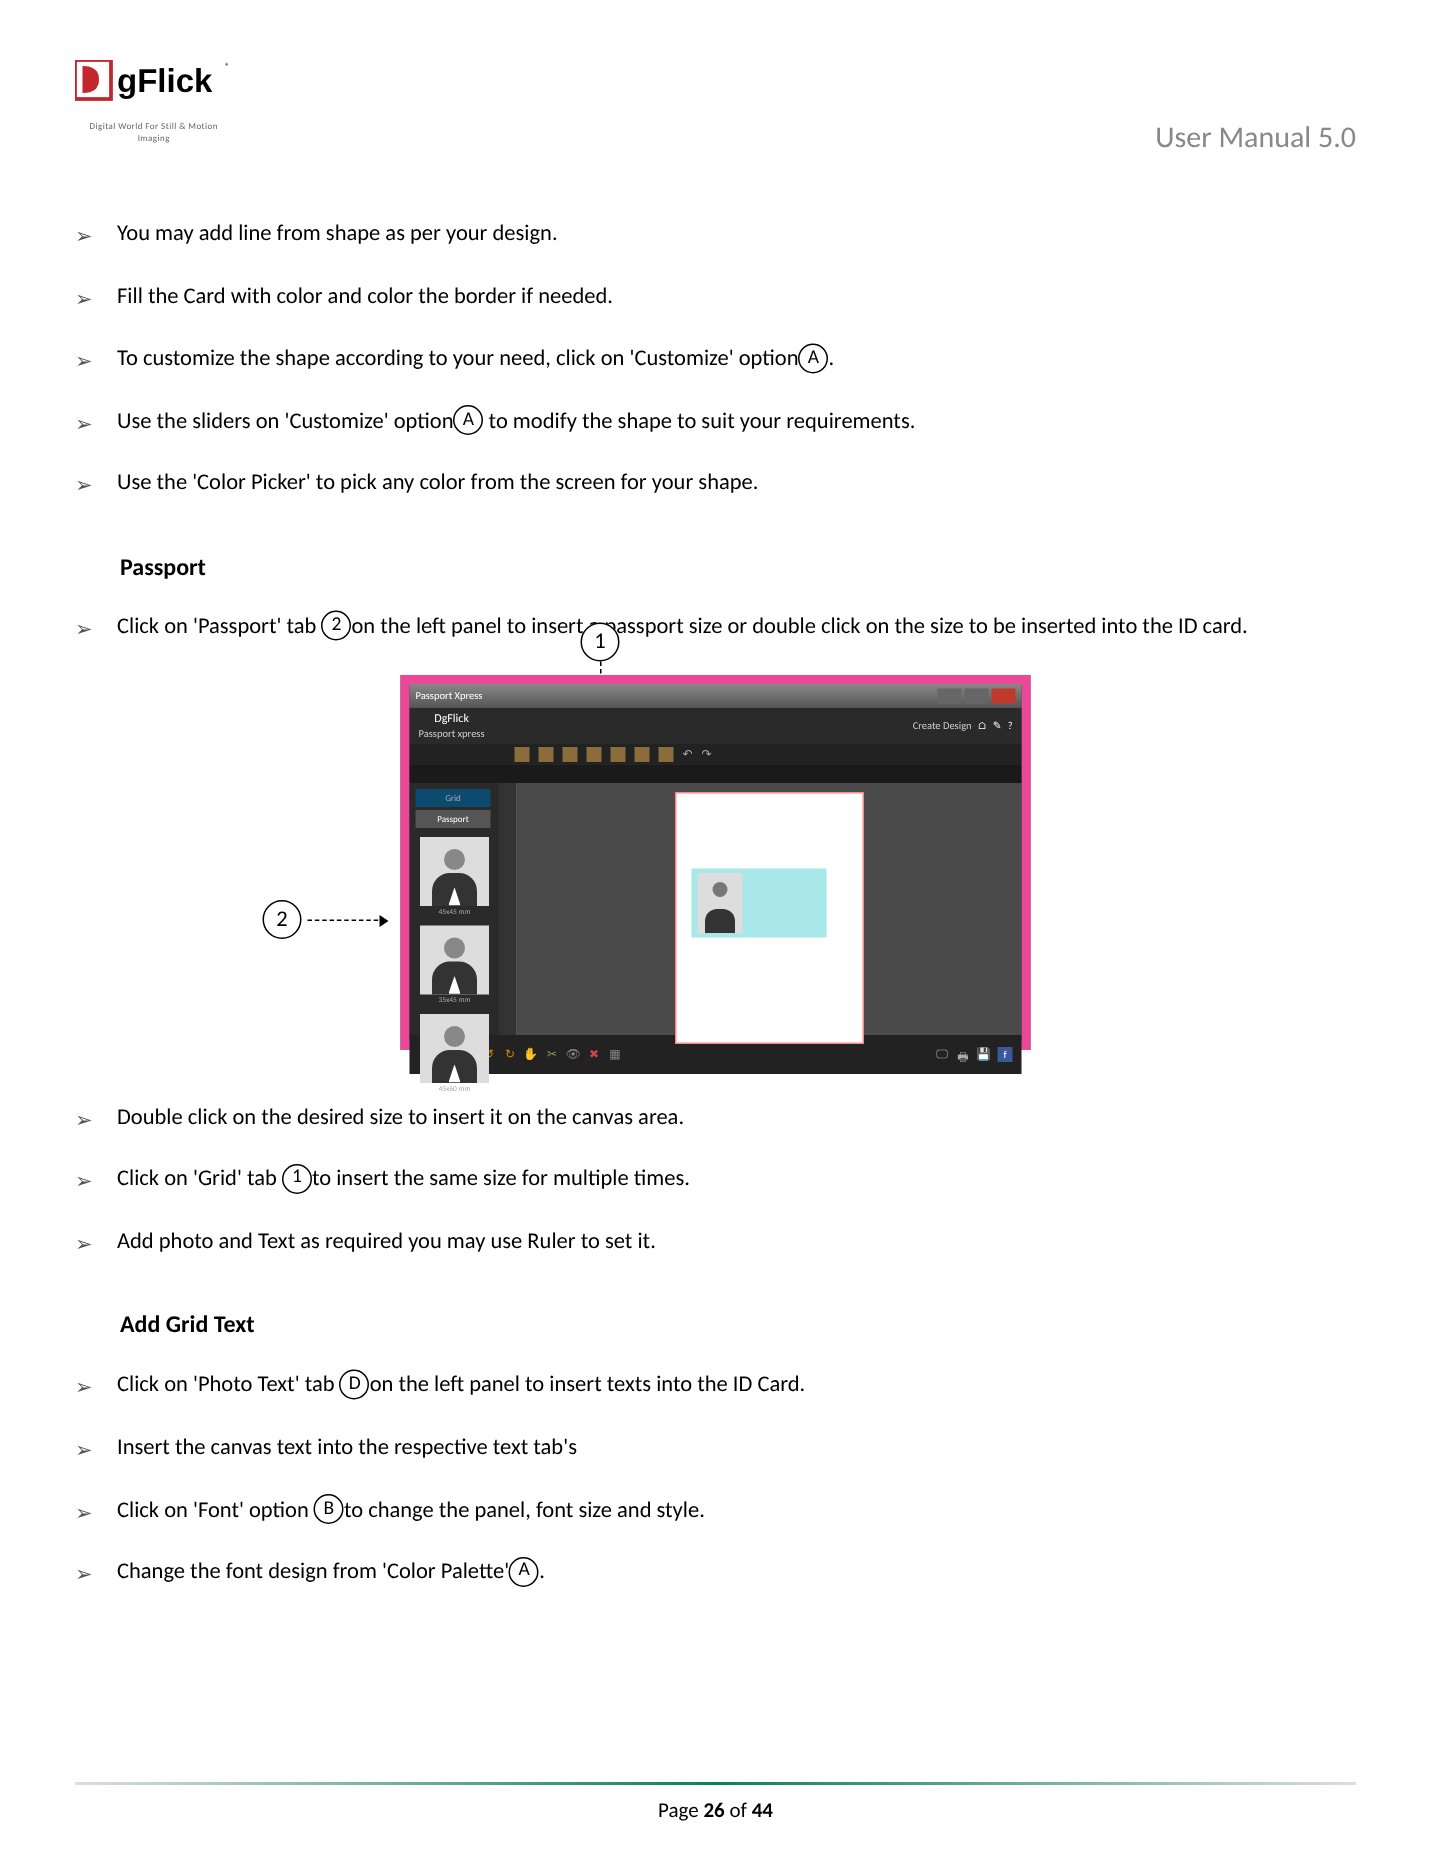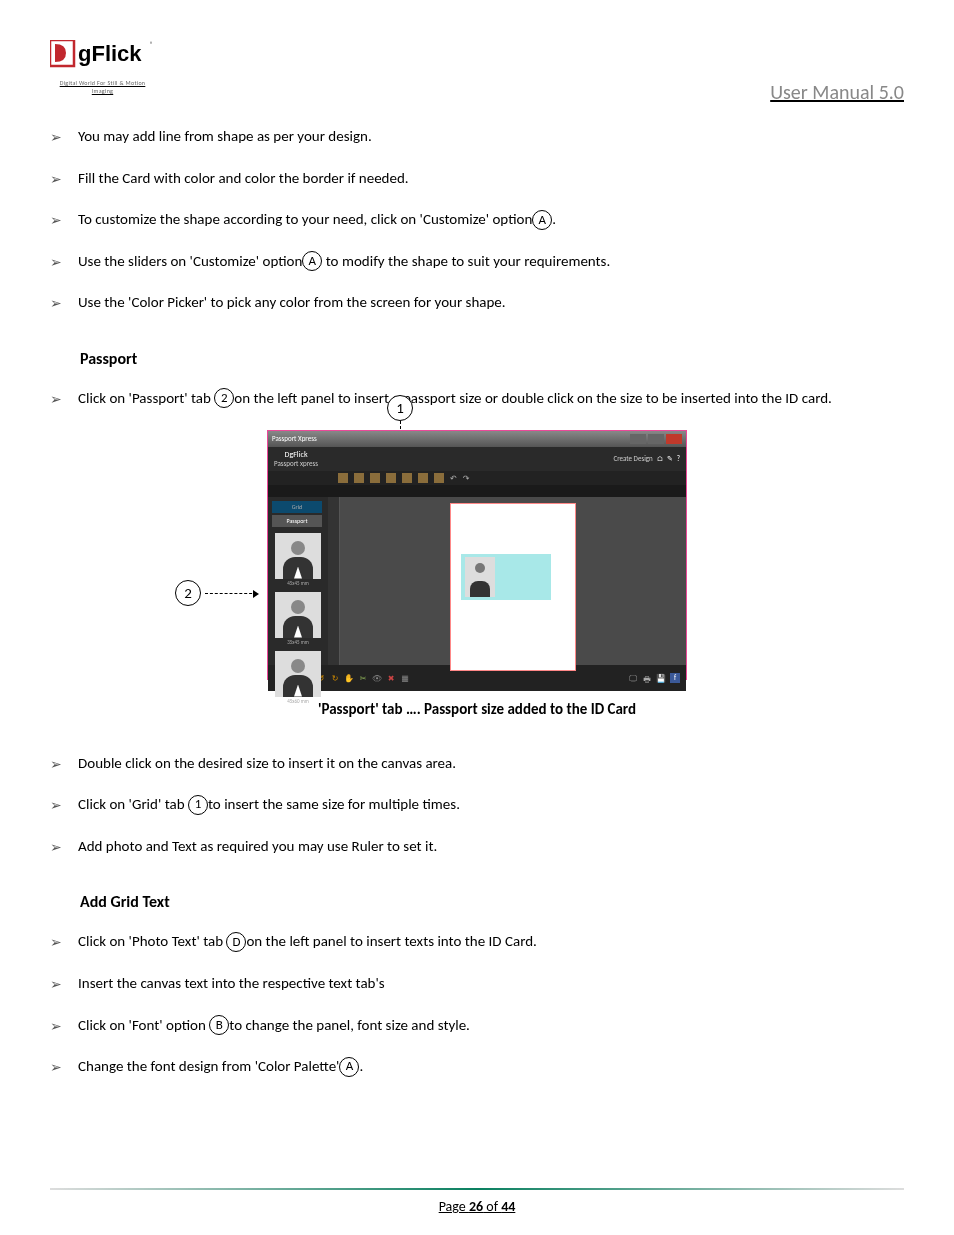--- a/index.html
+++ b/index.html
@@ -1,30 +1,30 @@
 <!DOCTYPE html>
 <html><head>
   <meta charset="utf-8">
   <style>
     * { margin: 0; padding: 0; box-sizing: border-box; }
     body { font-family: Calibri, Arial, sans-serif; background: #fff; width: 954px; margin: 0 auto; color: #000; }
     .page { padding: 40px 50px 30px 50px; position: relative; min-height: 1235px; }
-    .header { display: flex; justify-content: space-between; align-items: flex-start; margin-bottom: 22px; text-decoration: underline; }
+    .header { display: flex; justify-content: space-between; align-items: flex-start; margin-bottom: 42px; }
     .logo { width: 105px; height: 50px; position: relative; }
     .logo-img { width: 100%; }
     .logo-text { font-size: 6px; color: #666; text-align: center; letter-spacing: 0.3px; }
     .manual-label { color: #888; font-size: 20px; margin-top: 40px; }
     .content { padding-left: 0px; }
     .bullet-item { display: flex; align-items: flex-start; margin-bottom: 20px; font-size: 15px; line-height: 1.4; }
     .arrow { flex-shrink: 0; width: 20px; margin-right: 8px; margin-top: 2px; color: #555; font-size: 14px; }
     .bullet-text { flex: 1; }
     .circled { display: inline-flex; align-items: center; justify-content: center; width: 20px; height: 20px; border: 1.5px solid #000; border-radius: 50%; font-size: 13px; vertical-align: middle; font-weight: normal; position: relative; top: -1px; }
     .section-heading { font-weight: bold; font-size: 16px; margin: 35px 0 20px 30px; }
     .figure-container { text-align: center; margin: 10px 0 15px 0; position: relative; }
-    .screenshot { width: 420px; height: 250px; background: #3a3a3a; margin: 0 auto; position: relative; border: 1px solid #ec4899; }
+    .screenshot { width: 420px; height: 250px; background: #3a3a3a; margin: 0 auto; position: relative; border: 6px solid #ec4899; }
     .screenshot-titlebar { height: 16px; background: linear-gradient(#888, #555); display: flex; align-items: center; padding: 0 4px; justify-content: space-between; }
     .titlebar-text { font-size: 7px; color: #fff; }
     .titlebar-controls { display: flex; gap: 2px; }
     .titlebar-btn { width: 16px; height: 10px; background: #c0392b; font-size: 6px; color: #fff; text-align: center; }
     .titlebar-btn.gray { background: #666; }
     .screenshot-header { height: 24px; background: #2a2a2a; display: flex; align-items: center; justify-content: space-between; padding: 0 6px; }
     .app-logo { font-size: 8px; color: #fff; }
     .header-right { font-size: 7px; color: #ccc; display: flex; gap: 4px; align-items: flex-end; }
     .toolbar { height: 14px; background: #222; display: flex; align-items: center; padding: 0 70px; gap: 6px; }
     .tool-icon { width: 10px; height: 10px; background: #8a6d3b; font-size: 6px; }
@@ -52,21 +52,21 @@
     .bt-icon { width: 10px; height: 10px; font-size: 8px; }
     .bt-right { display: flex; gap: 4px; }
     .annotation-1 { position: absolute; top: -35px; left: 50%; transform: translateX(-90px); }
     .annotation-2 { position: absolute; top: 150px; left: 125px; }
     .ann-circle { display: inline-flex; width: 26px; height: 26px; border: 1.5px solid #000; border-radius: 50%; align-items: center; justify-content: center; font-size: 15px; background: #fff; }
     .ann-arrow-down { position: absolute; top: 26px; left: 13px; width: 0; height: 28px; border-left: 1px dashed #000; }
     .ann-arrow-down:after { content: ''; position: absolute; bottom: -6px; left: -4px; border: 4px solid transparent; border-top: 6px solid #000; }
     .ann-arrow-right { position: absolute; top: 13px; left: 30px; width: 52px; height: 0; border-top: 1px dashed #000; }
     .ann-arrow-right:after { content: ''; position: absolute; right: -6px; top: -4px; border: 4px solid transparent; border-left: 6px solid #000; }
     .figure-caption { font-weight: bold; font-size: 15px; text-align: center; margin-top: 20px; }
-    .footer { position: absolute; bottom: 20px; left: 50px; right: 50px; text-align: center; text-decoration: underline; }
+    .footer { position: absolute; bottom: 20px; left: 50px; right: 50px; text-align: center; }
     .footer-line { height: 2px; background: linear-gradient(to right, #ddd, #0a8060, #ddd); margin-bottom: 8px; }
     .page-num { font-size: 14px; }
     .page-num b { font-weight: bold; }
   </style>
 </head>
 <body>
 
 <div class="page">
 
   <div class="header">
@@ -229,21 +229,20 @@
           </div>
           <div class="bt-right">
             <span class="bt-icon" style="color:#aaa">🖵</span>
             <span class="bt-icon" style="color:#aaa">🖶</span>
             <span class="bt-icon" style="color:#aaa">💾</span>
             <span class="bt-icon" style="background:#3b5998;color:#fff;font-size:7px;text-align:center;line-height:10px">f</span>
           </div>
         </div>
       </div>
 
-      <div class="figure-caption">'Passport' tab …. Passport size added to the ID Card</div>
     </div>
 
     <div style="height:20px"></div>
 
     <div class="bullet-item">
       <span class="arrow">➢</span>
       <span class="bullet-text">Double click on the desired size to insert it on the canvas area.</span>
     </div>
 
     <div class="bullet-item">

